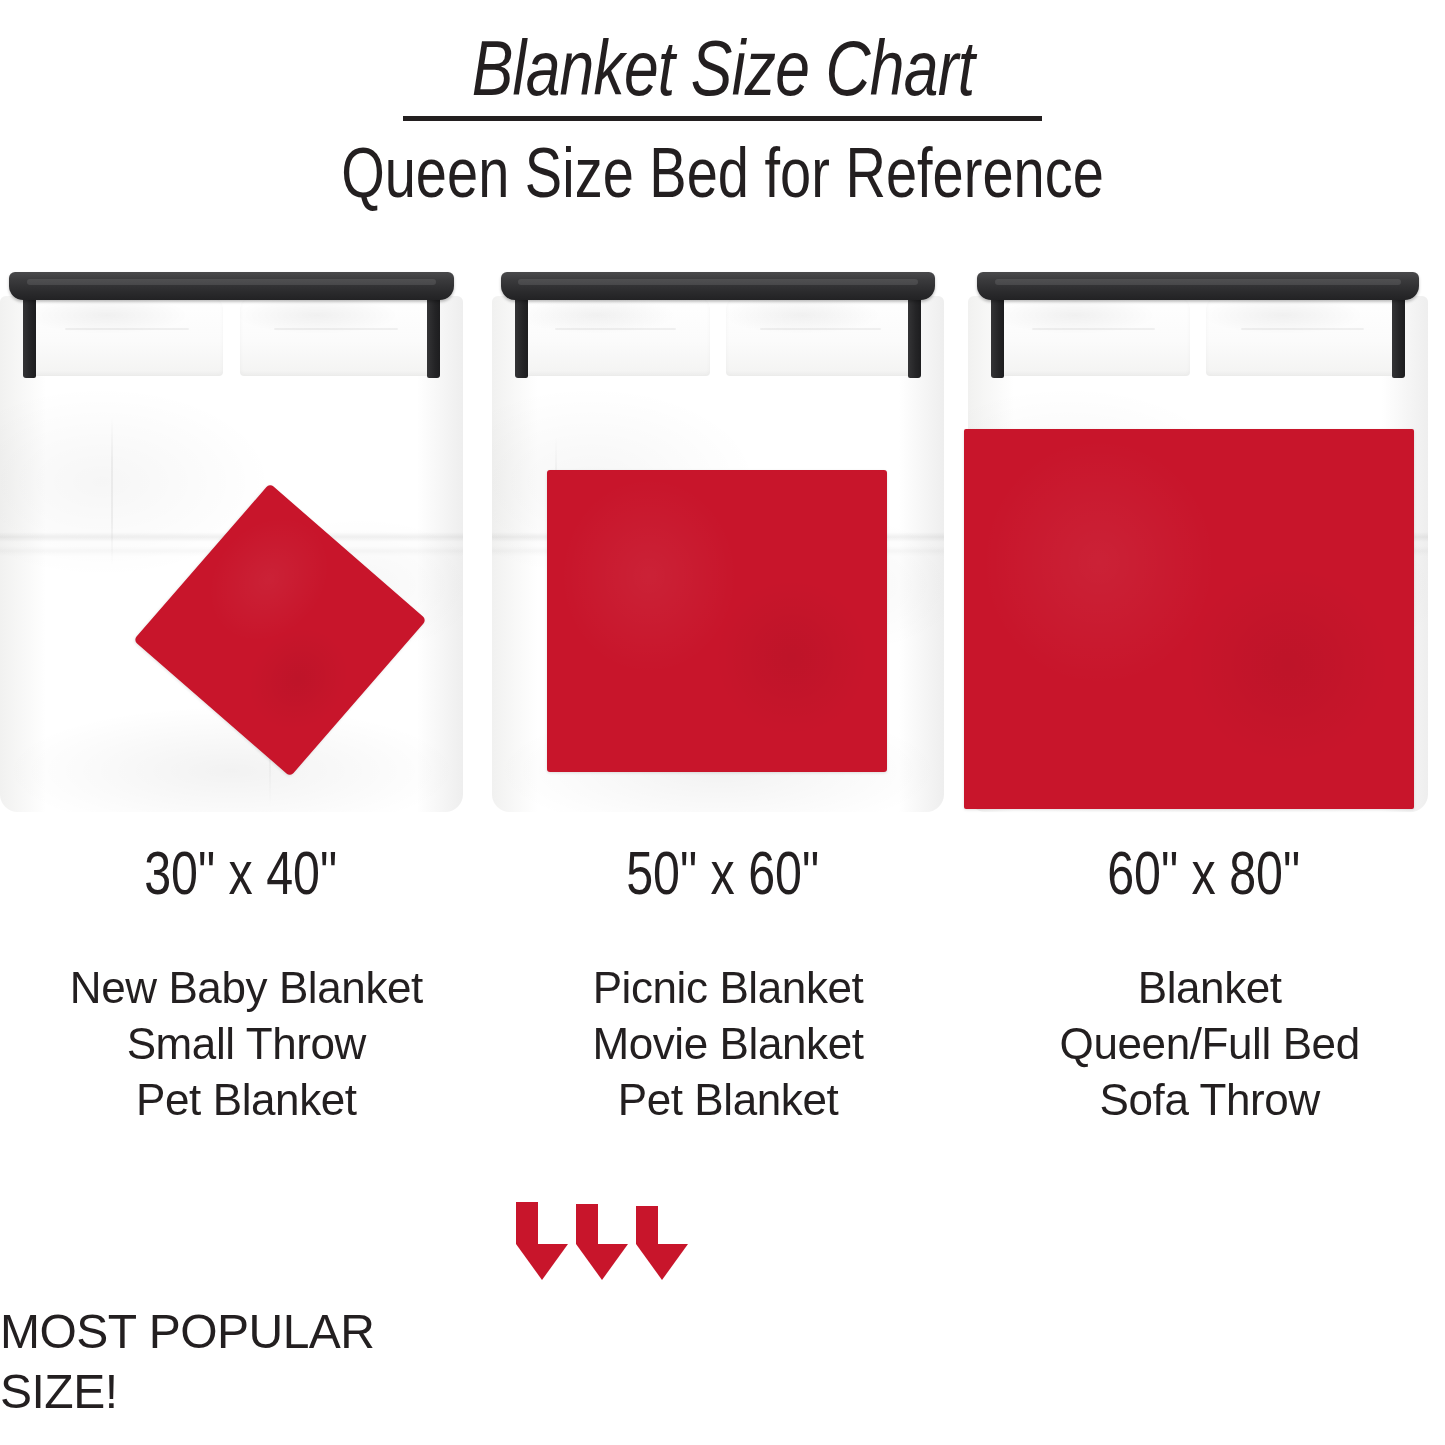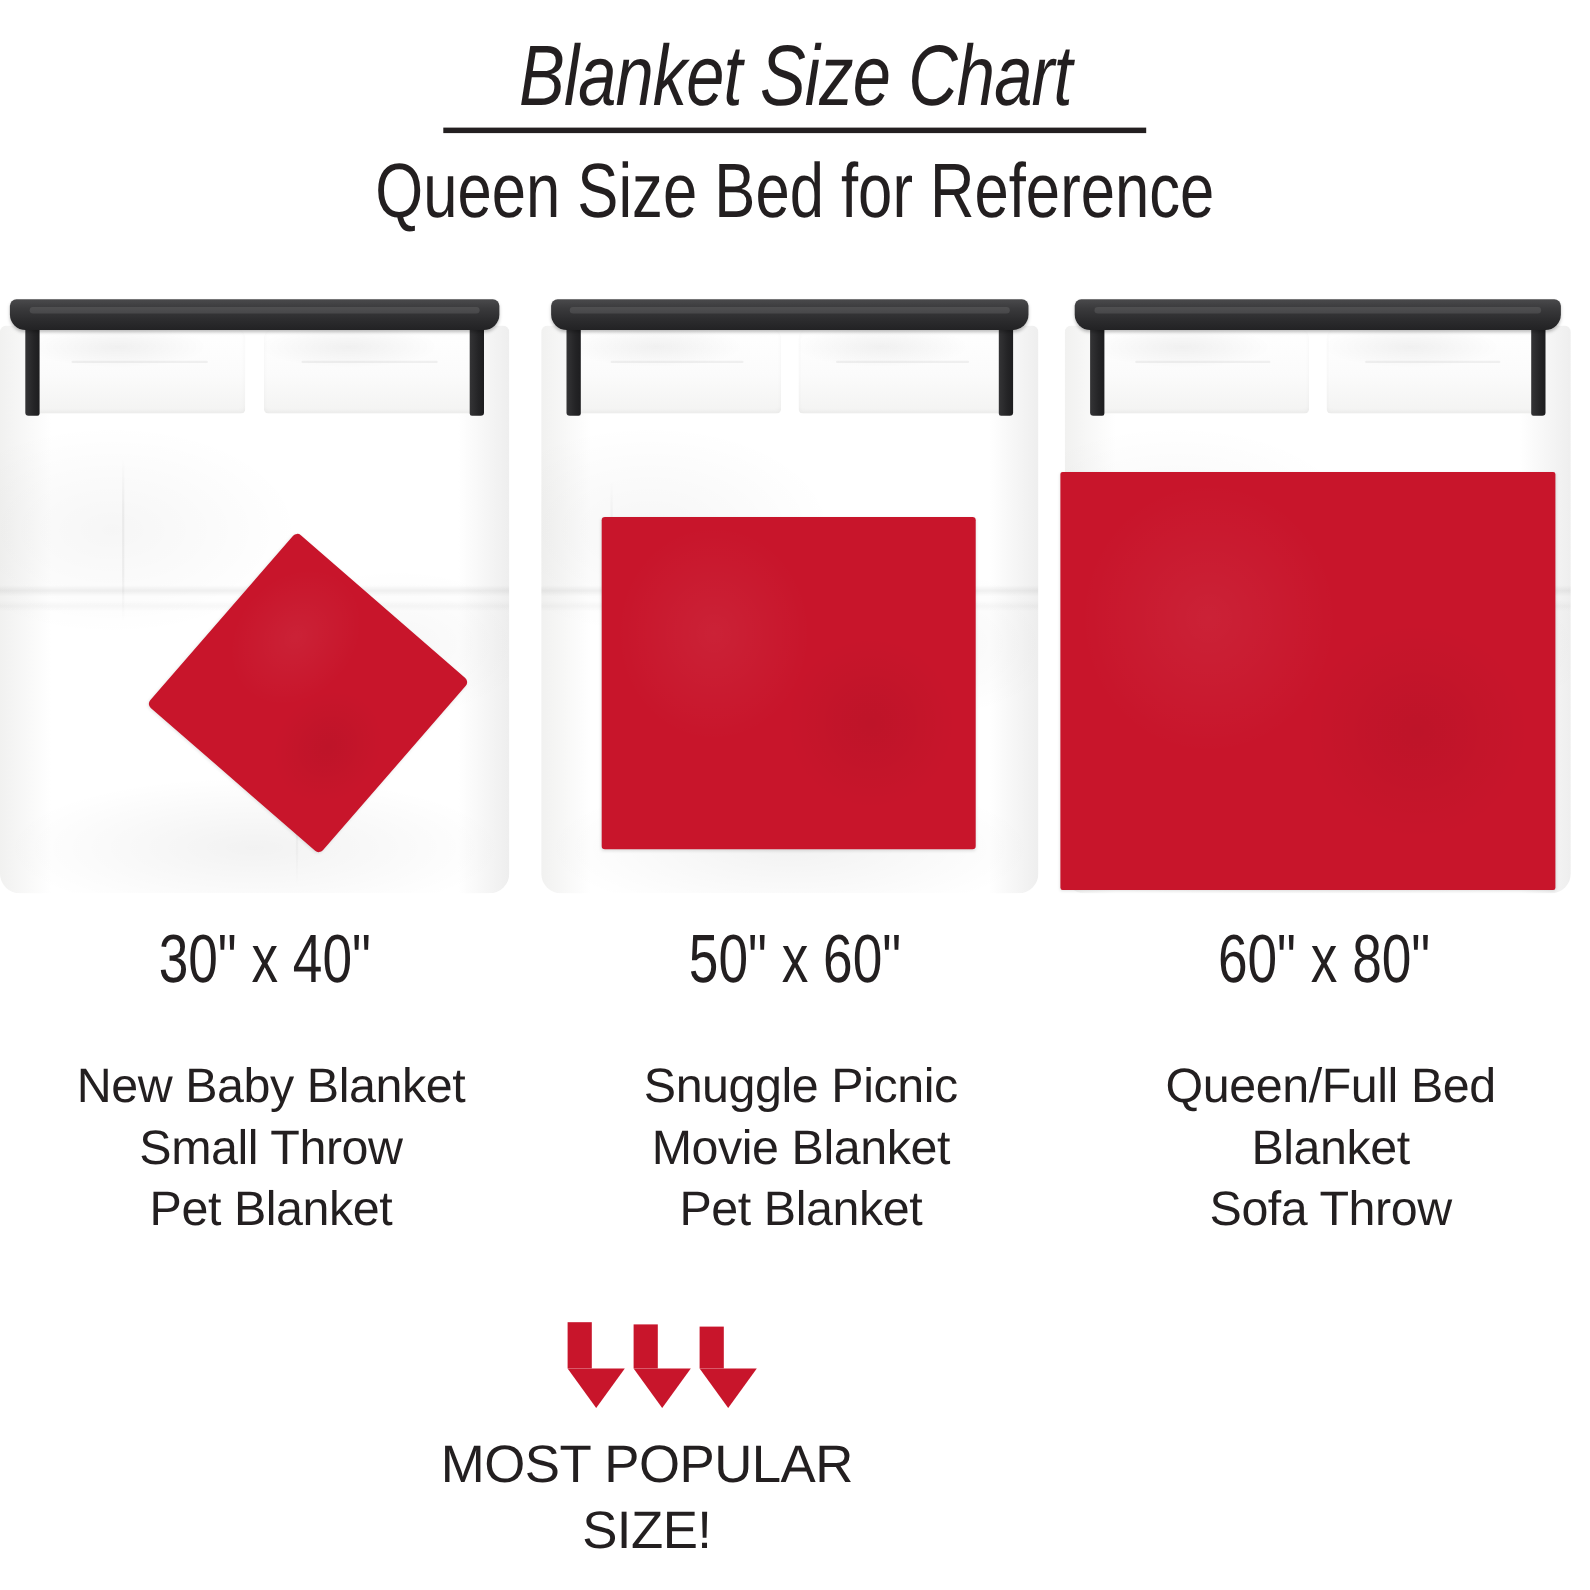--- a/index.html
+++ b/index.html
@@ -240,21 +240,20 @@
     letter-spacing: -0.4px;
     margin-left: 11px;
   }
 
   
   .popular-block {
     position: absolute;
     top: 1202px;
     left: 0;
     width: 1176px;
-    text-align: center;
   }
   .arrows {
     position: relative;
     width: 180px;
     height: 82px;
     margin: 0 auto;
   }
   .arrow {
     position: absolute;
     width: 22px;
@@ -367,27 +366,27 @@
   </div>
 </div>
 
 <div class="desc-row">
   <div class="desc-col">
     <div class="desc-line">New Baby Blanket</div>
     <div class="desc-line">Small Throw</div>
     <div class="desc-line">Pet Blanket</div>
   </div>
   <div class="desc-col">
-    <div class="desc-line">Snuggle Picnic</div>
+    <div class="desc-line">Picnic Blanket</div>
     <div class="desc-line">Movie Blanket</div>
     <div class="desc-line">Pet Blanket</div>
   </div>
   <div class="desc-col">
+    <div class="desc-line">Blanket</div>
     <div class="desc-line">Queen/Full Bed</div>
-    <div class="desc-line">Blanket</div>
     <div class="desc-line">Sofa Throw</div>
   </div>
 </div>
 
 <div class="popular-block">
   <div class="arrows">
     <div class="arrow" id="arrow-1">
       <div class="shaft"></div>
       <div class="head"></div>
     </div>

